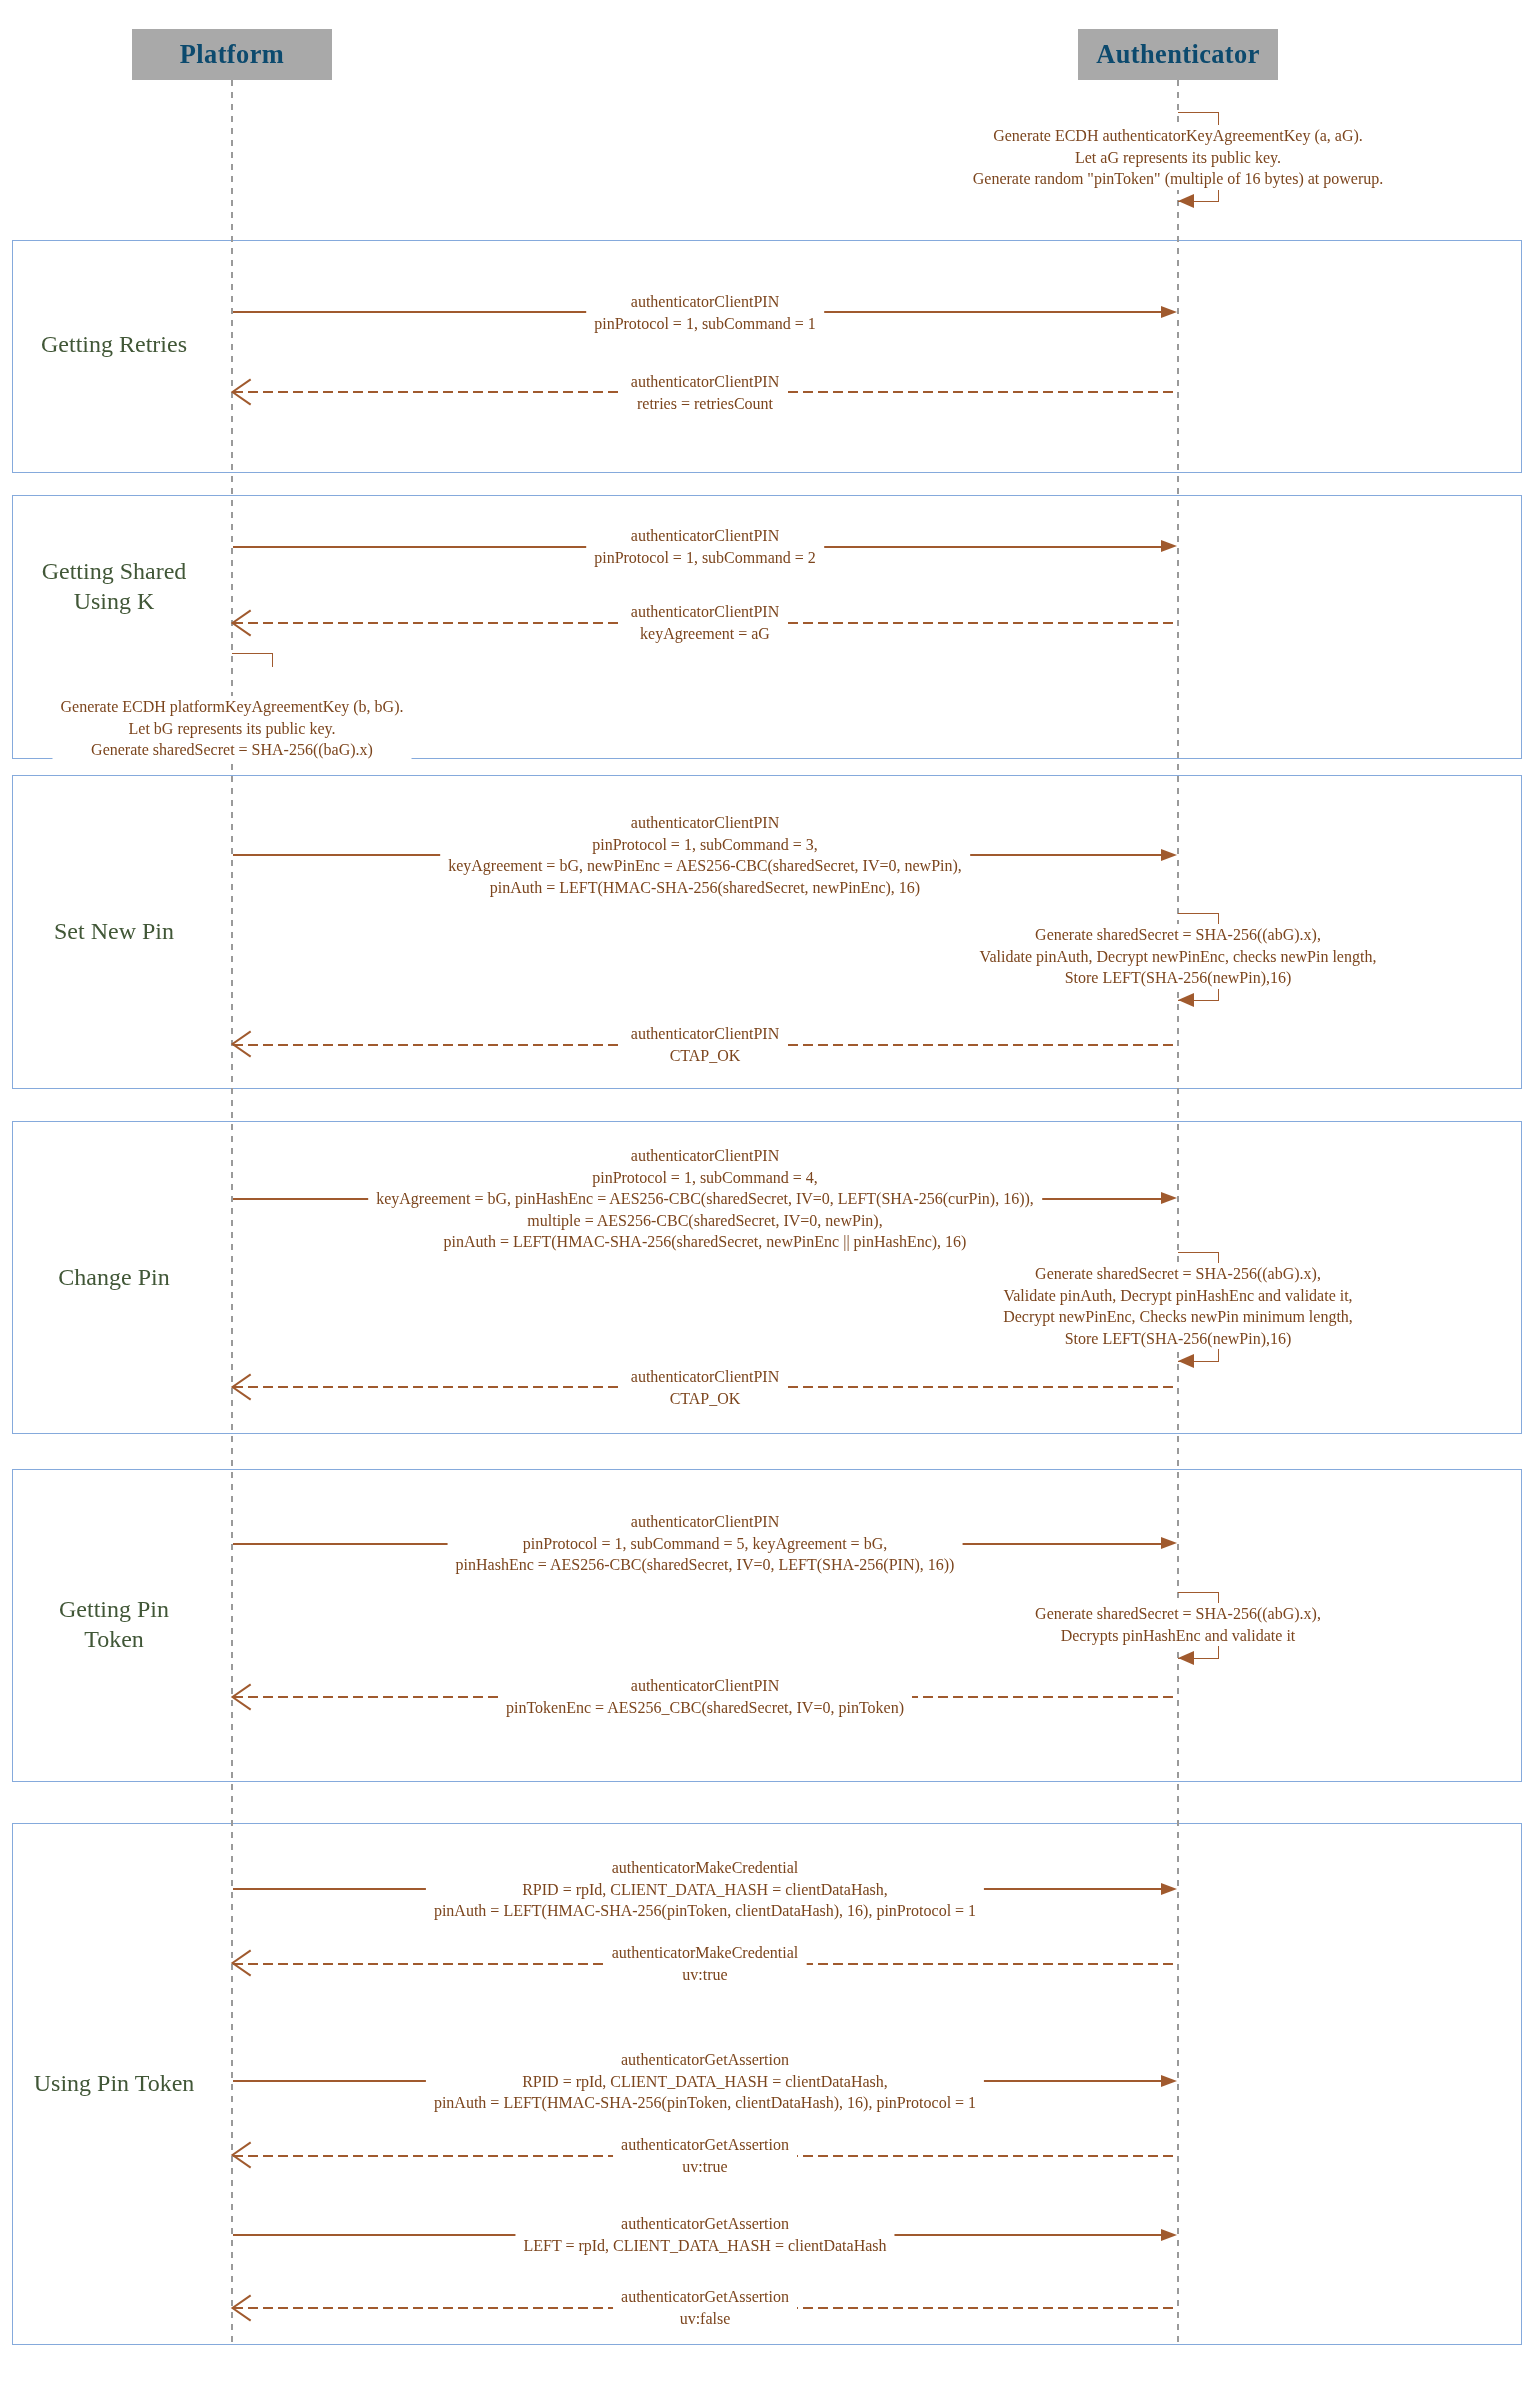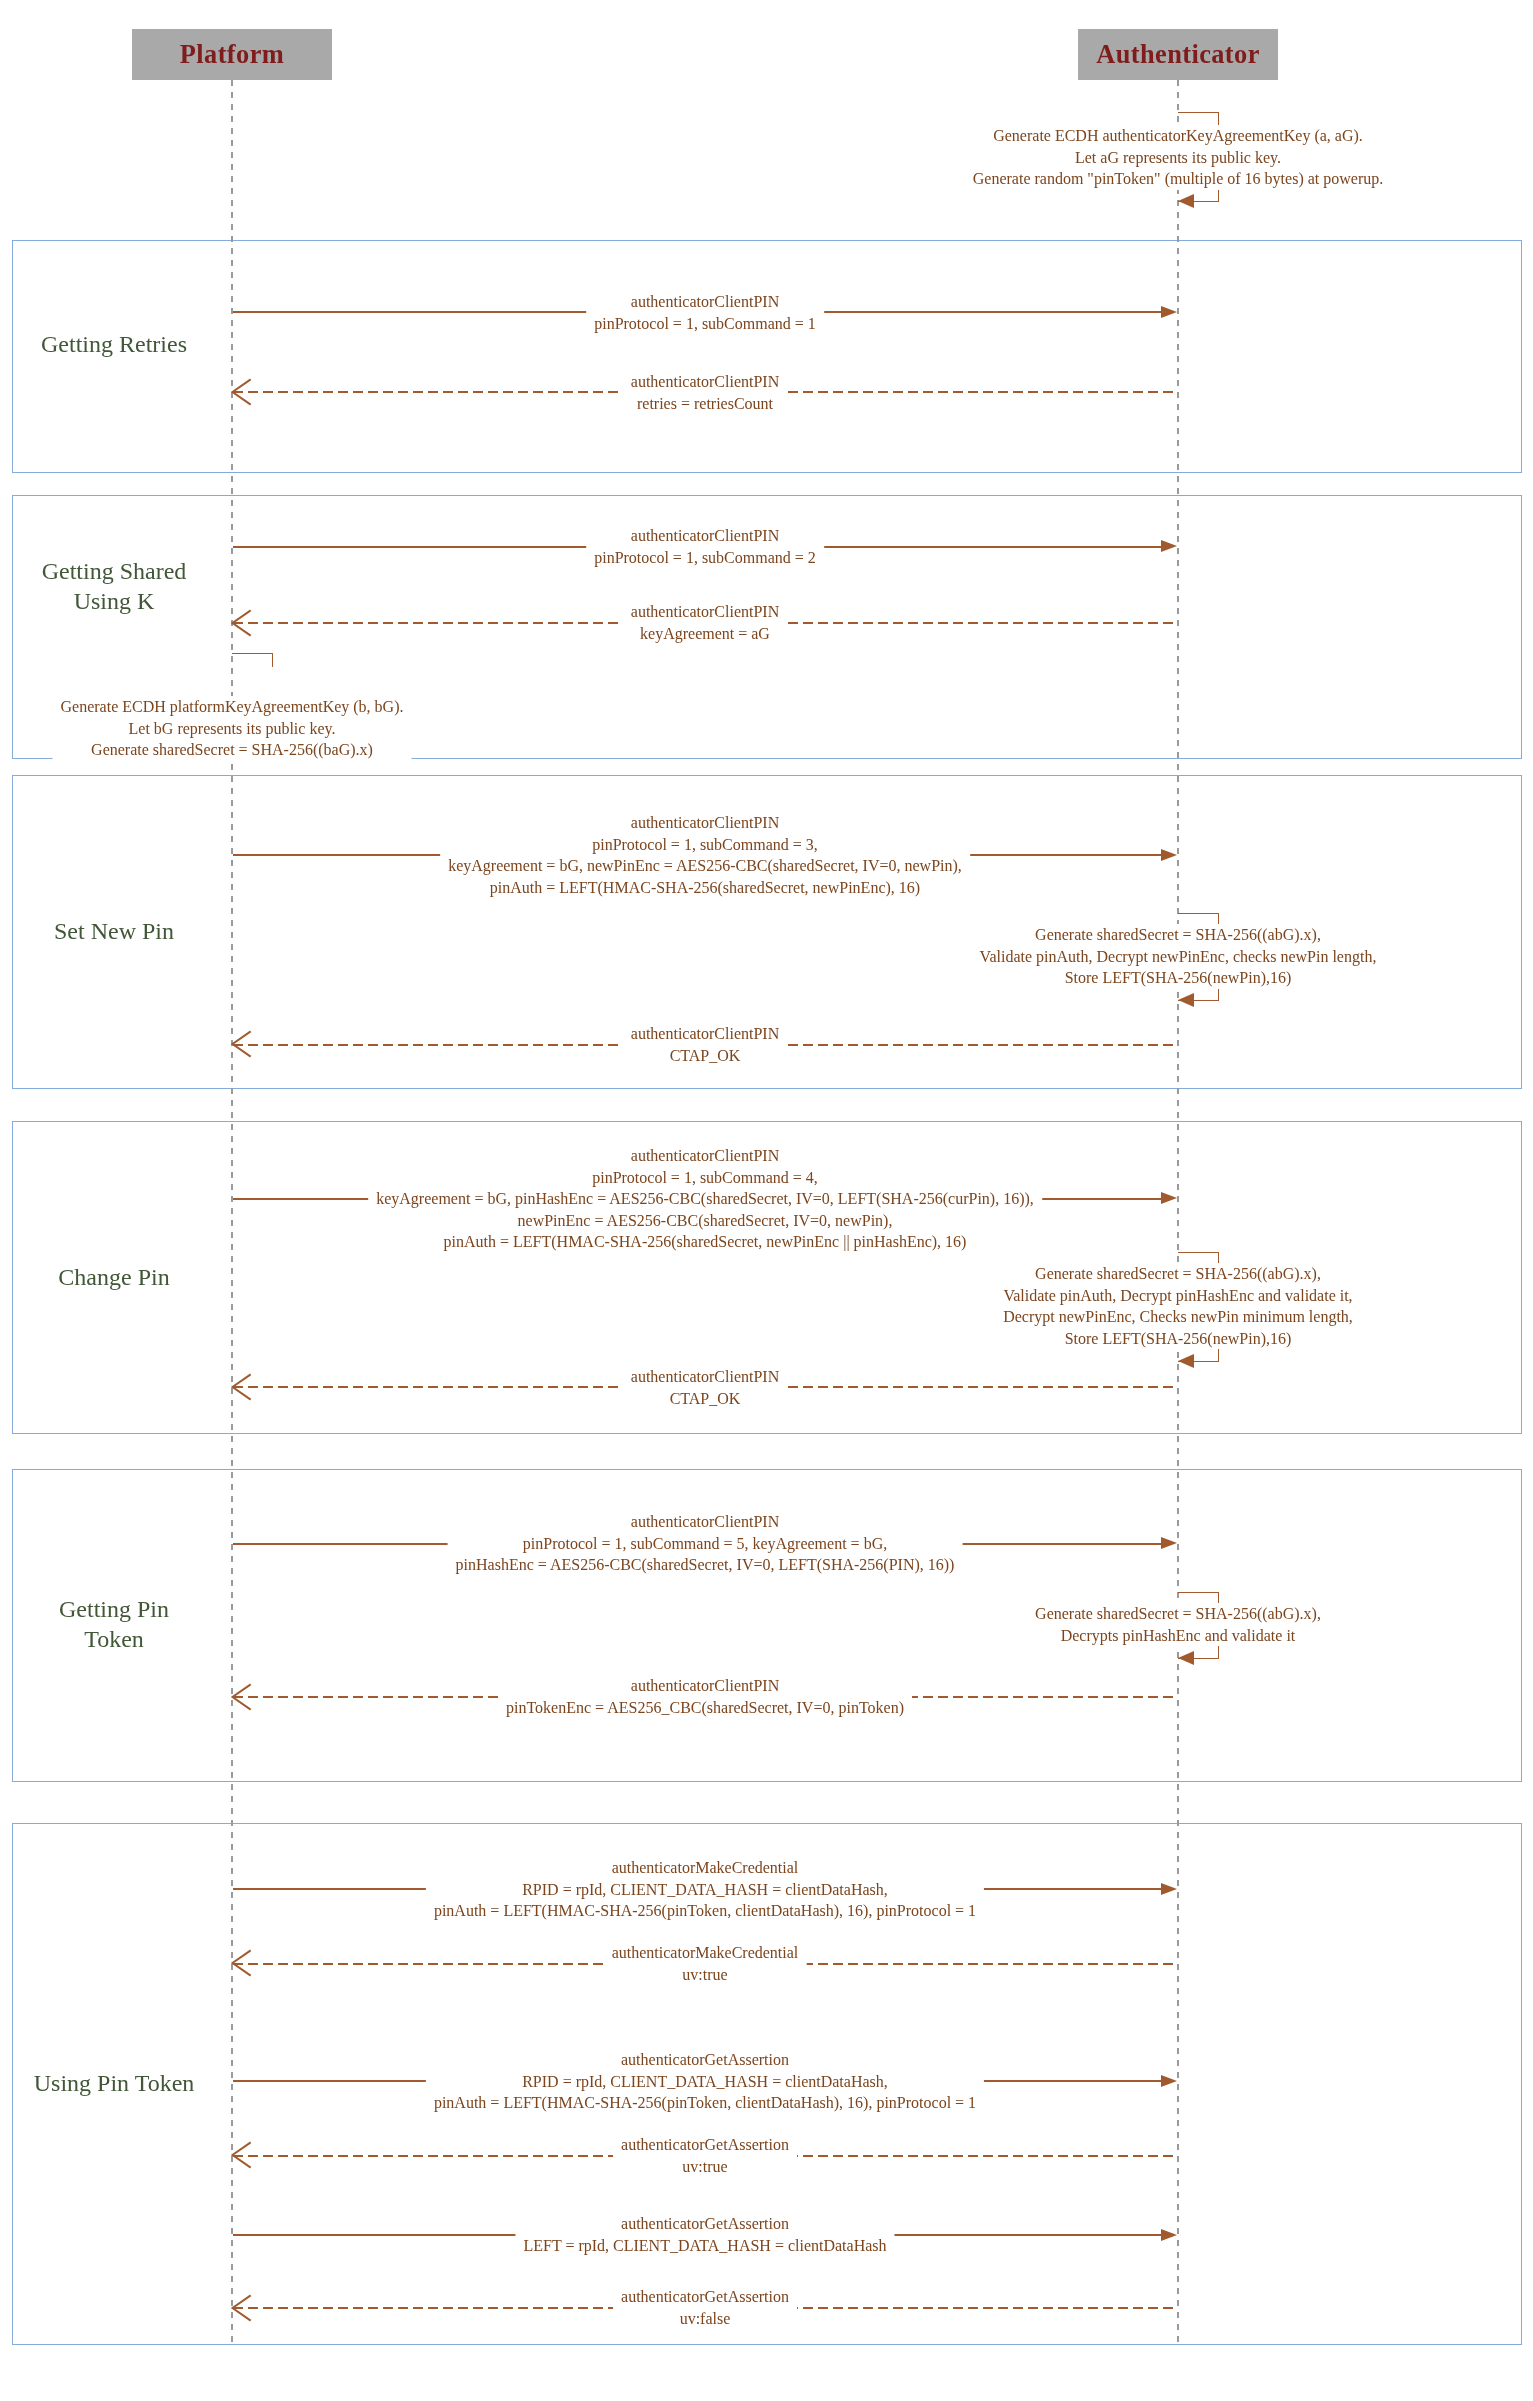--- a/index.html
+++ b/index.html
@@ -1,21 +1,21 @@
 <!DOCTYPE html>
 <html style="font-size:12.8px"><head>
 <meta charset="utf-8">
 <style>
   html,body{margin:0;padding:0;background:#fff;}
   #canvas{
     position:relative;width:1534px;height:2401px;background:#ffffff;
     font-family:"Liberation Serif","DejaVu Serif",serif;overflow:hidden;
   }
   .actor{
-    position:absolute;width:200px;height:51px;background:#a9a9a9;color:#7f1d1d;
+    position:absolute;width:200px;height:51px;background:#a9a9a9;color:#0c4a6e;
     font-weight:bold;font-size:26.4px;display:flex;align-items:center;justify-content:center;
     letter-spacing:0.4px;
   }
   .ll{position:absolute;width:1.6px;background:repeating-linear-gradient(180deg,#9a9a9a 0 6.4px,transparent 6.4px 12px);}
   .box{position:absolute;border:1.6px solid #85aadc;}
   .seclabel{
     position:absolute;left:12px;width:204px;text-align:center;
     color:#415737;font-size:24px;line-height:30px;
   }
   .sl{position:absolute;height:1.6px;background:#a05a2e;}
@@ -140,21 +140,21 @@
     <div>authenticatorClientPIN</div>
     <div>CTAP_OK</div>
   </div>
 
   <div class="sl" style="left:233px;top:1198px;width:930px;"></div>
   <div class="ah" style="left:1161px;top:1192px;"></div>
   <div class="lbl" style="left:705px;top:1145px;">
     <div>authenticatorClientPIN</div>
     <div>pinProtocol = 1, subCommand = 4,</div>
     <div>keyAgreement = bG, pinHashEnc = AES256-CBC(sharedSecret, IV=0, LEFT(SHA-256(curPin), 16)),</div>
-    <div>newPinEnc = AES256-CBC(sharedSecret, IV=0, newPin),</div>
+    <div>multiple = AES256-CBC(sharedSecret, IV=0, newPin),</div>
     <div>pinAuth = LEFT(HMAC-SHA-256(sharedSecret, newPinEnc || pinHashEnc), 16)</div>
   </div>
   <div class="bt" style="left:1178px;top:1252px;"></div>
   <div class="bb" style="left:1178px;top:1348px;"></div>
   <div class="al" style="left:1178px;top:1354px;"></div>
   <div class="lbl" style="left:1178px;top:1263px;">
     <div>Generate sharedSecret = SHA-256((abG).x),</div>
     <div>Validate pinAuth, Decrypt pinHashEnc and validate it,</div>
     <div>Decrypt newPinEnc, Checks newPin minimum length,</div>
     <div>Store LEFT(SHA-256(newPin),16)</div>

